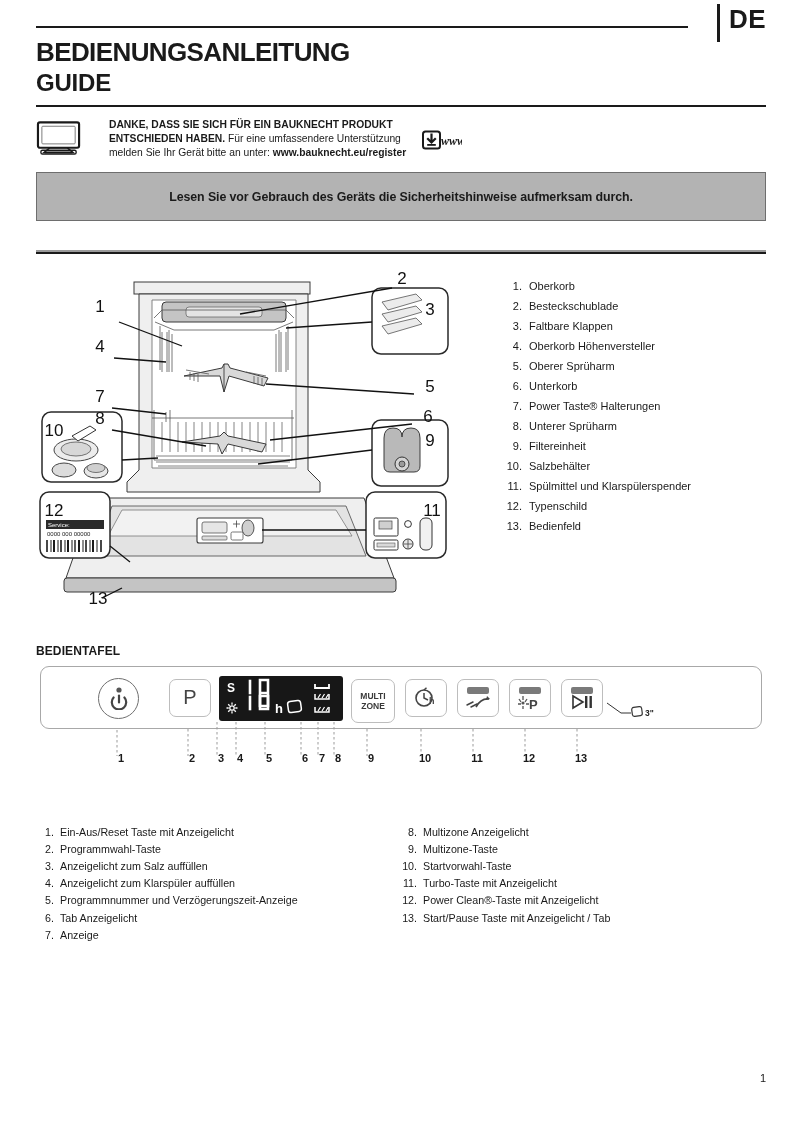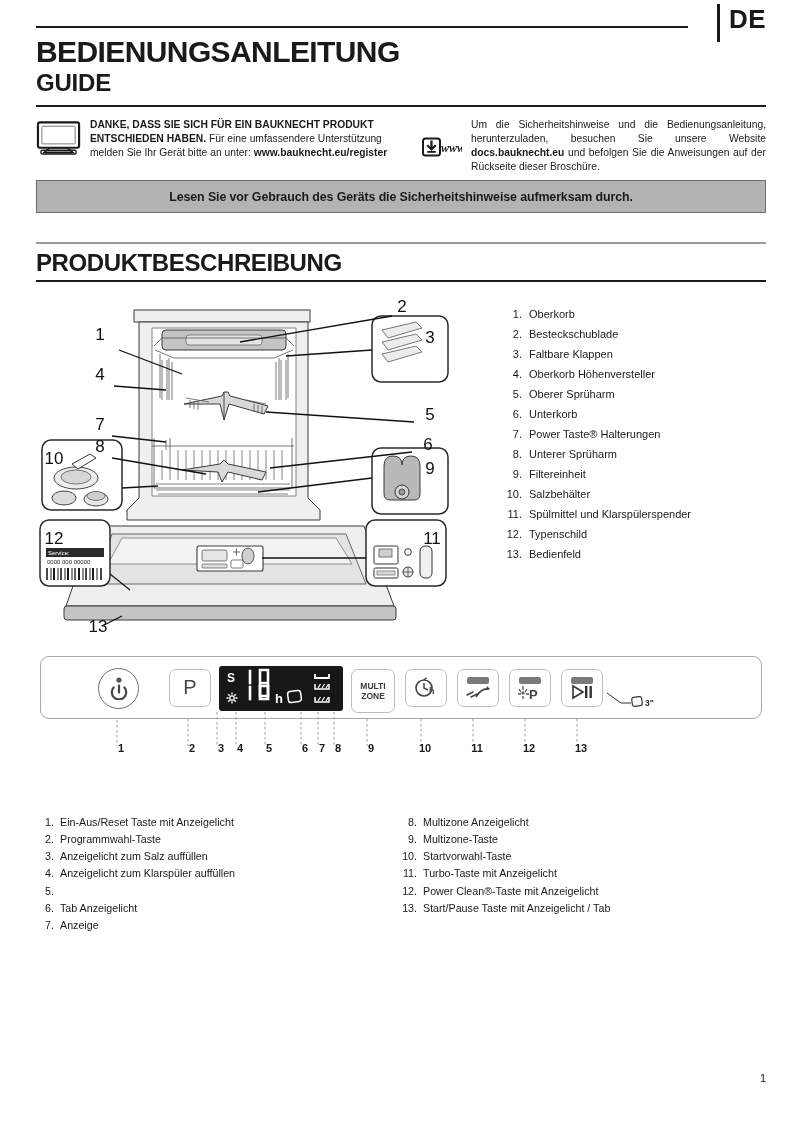--- a/index.html
+++ b/index.html
@@ -15,42 +15,42 @@
   
   .header-rule-row { position: relative; height: 38px; }
   .header-rule { position: absolute; left: 0; right: 78px; top: 26px; height: 2px; background: #1a1a1a; }
   .lang-badge {
     position: absolute; right: 0; top: 4px;
     font-size: 26px; font-weight: bold; letter-spacing: .5px;
     padding-left: 9px; line-height: 30px;
     border-left: 3px solid #1a1a1a; height: 38px;
   }
   h1.title {
-    font-size: 30px; font-weight: bold; letter-spacing: -0.6px;
+    font-size: 26px; font-weight: bold; letter-spacing: -0.6px;
     line-height: 36px; margin-top: -4px;
   }
   .subtitle {
     font-size: 24px; font-weight: bold; letter-spacing: -0.2px;
     line-height: 29px; margin-top: -2px;
   }
   .rule-thin { height: 1.5px; background: #1a1a1a; margin-top: 8px; }
 
   
   .intro { display: flex; gap: 0; margin-top: 11px; }
-  .intro-left { width: 380px; display: flex; gap: 7px; justify-content: flex-end; }
+  .intro-left { width: 380px; display: flex; gap: 26px; justify-content: flex-end; }
   .intro-right { flex: 1; display: flex; gap: 9px; padding-left: 6px; }
   .icon-monitor { width: 47px; flex: 0 0 47px; padding-top: 3px; }
   .icon-dl { width: 40px; flex: 0 0 40px; padding-top: 2px; display:flex; align-items:center; }
   .intro-text { font-size: 10.3px; line-height: 14.2px; }
   .intro-text .b { font-weight: bold; }
   .intro-right .intro-text { text-align: justify; }
 
   
   .warn-bar {
-    margin-top: 6px; height: 33px; background: #b3b3b3;
+    margin-top: 12px; height: 49px; background: #b3b3b3;
     border: 1.5px solid #6e6e6e;
     display: flex; align-items: center; justify-content: center;
     font-size: 12.4px; font-weight: bold; letter-spacing: -0.1px;
   }
 
   
   .sec-rule-top { height: 2px; background: #9a9a9a; margin-top: 29px; }
   h2.sec {
     font-size: 24px; font-weight: bold; letter-spacing: -0.4px;
     line-height: 30px; padding: 4px 0 2px;
@@ -131,30 +131,26 @@
 
     <div class="intro-right">
       <div class="icon-dl">
         <svg viewBox="0 0 40 20" width="40" height="20">
           <rect x="1" y="1.5" width="17" height="17" rx="2.5" fill="none" stroke="#1a1a1a" stroke-width="2"></rect>
           <path d="M9.5 4.5 v6 M6 9 l3.5 3.5 L13 9" fill="none" stroke="#1a1a1a" stroke-width="2.2" stroke-linecap="square"></path>
           <rect x="5.2" y="14" width="8.6" height="1.8" fill="#1a1a1a"></rect>
           <text x="19" y="15" font-family="Liberation Serif, serif" font-style="italic" font-weight="bold" font-size="12" fill="#1a1a1a">www</text>
         </svg>
       </div>
-      <div class="intro-text">
-        <span>Um die Sicherheitshinweise und die Bedienungsanleitung, herunterzuladen, besuchen Sie unsere Website </span><span class="b">docs.bauknecht.eu</span><span> und befolgen Sie die Anweisungen auf der Rückseite dieser Broschüre.</span>
-      </div>
     </div>
   </div>
 
   <div class="warn-bar">Lesen Sie vor Gebrauch des Geräts die Sicherheitshinweise  aufmerksam durch.</div>
 
   <div class="sec-rule-top"></div>
-  <h2 class="sec">PRODUKTBESCHREIBUNG</h2>
   <div class="sec-rule-bot"></div>
 
 
   <div class="diagram-row">
 
     <svg class="diagram" viewBox="0 0 430 358">
       <defs>
         <style>
           .ln{fill:none;stroke:#1a1a1a;stroke-width:1.1}
           .tn{fill:none;stroke:#555;stroke-width:.8}
@@ -360,20 +356,21 @@
           <span class="num">12.</span>
           <span>Typenschild</span>
         </li>
       <li>
           <span class="num">13.</span>
           <span>Bedienfeld</span>
         </li>
     </ul>
   </div>
 
+  <h3 class="sub">BEDIENTAFEL</h3>
 
   <div class="panel-wrap">
     <div class="panel">
 
       <div class="btn btn-round" style="left:57px; top:11px; width:41px; height:41px;">
         <svg width="22" height="24" viewBox="0 0 22 24">
           <circle cx="11" cy="4" r="2.6" fill="#555"></circle>
           <path d="M11 9.5 v7" stroke="#444" stroke-width="2.2" stroke-linecap="round" fill="none"></path>
           <path d="M5.6 11.5 a7.2 7.2 0 1 0 10.8 0" stroke="#444" stroke-width="2.2" fill="none" stroke-linecap="round"></path>
         </svg>
@@ -522,20 +519,21 @@
       <li>
           <span class="num">3.</span>
           <span>Anzeigelicht zum Salz auffüllen</span>
         </li>
       <li>
           <span class="num">4.</span>
           <span>Anzeigelicht zum Klarspüler auffüllen</span>
         </li>
       <li>
           <span class="num">5.</span>
+          <span>Programmnummer und Verzögerungszeit-Anzeige</span>
         </li>
       <li>
           <span class="num">6.</span>
           <span>Tab Anzeigelicht</span>
         </li>
       <li>
           <span class="num">7.</span>
           <span>Anzeige</span>
         </li>
     </ul>

